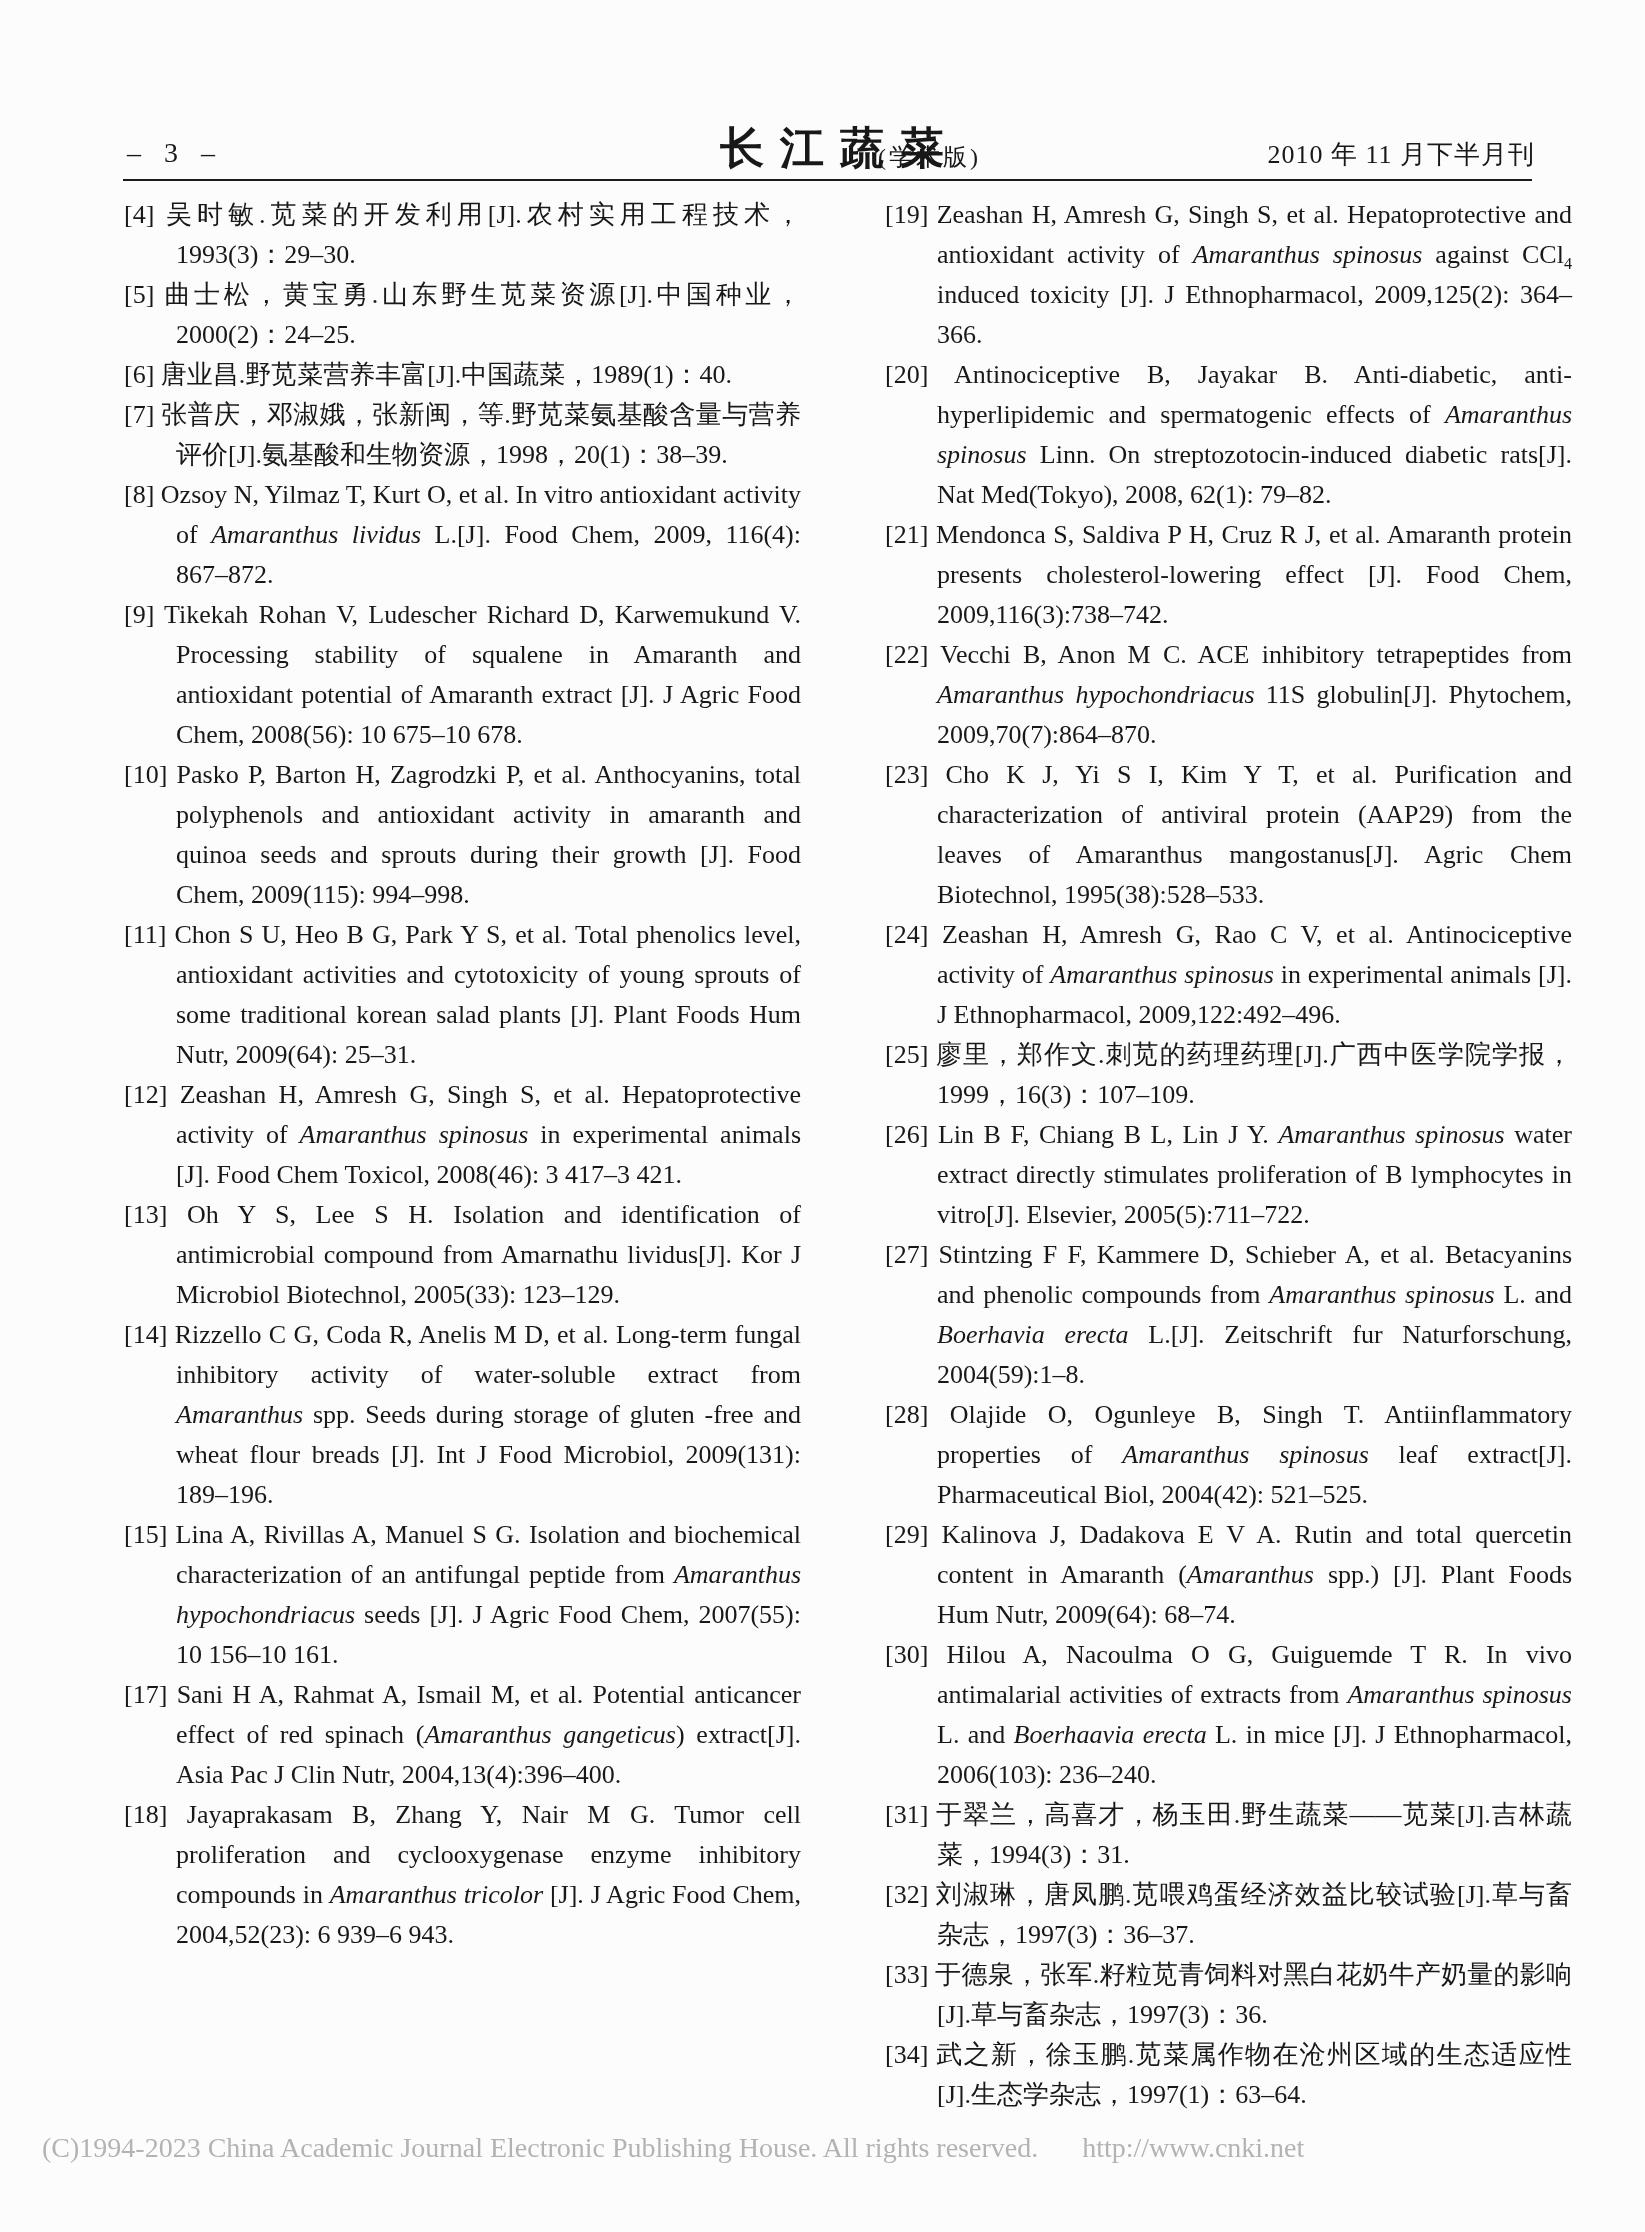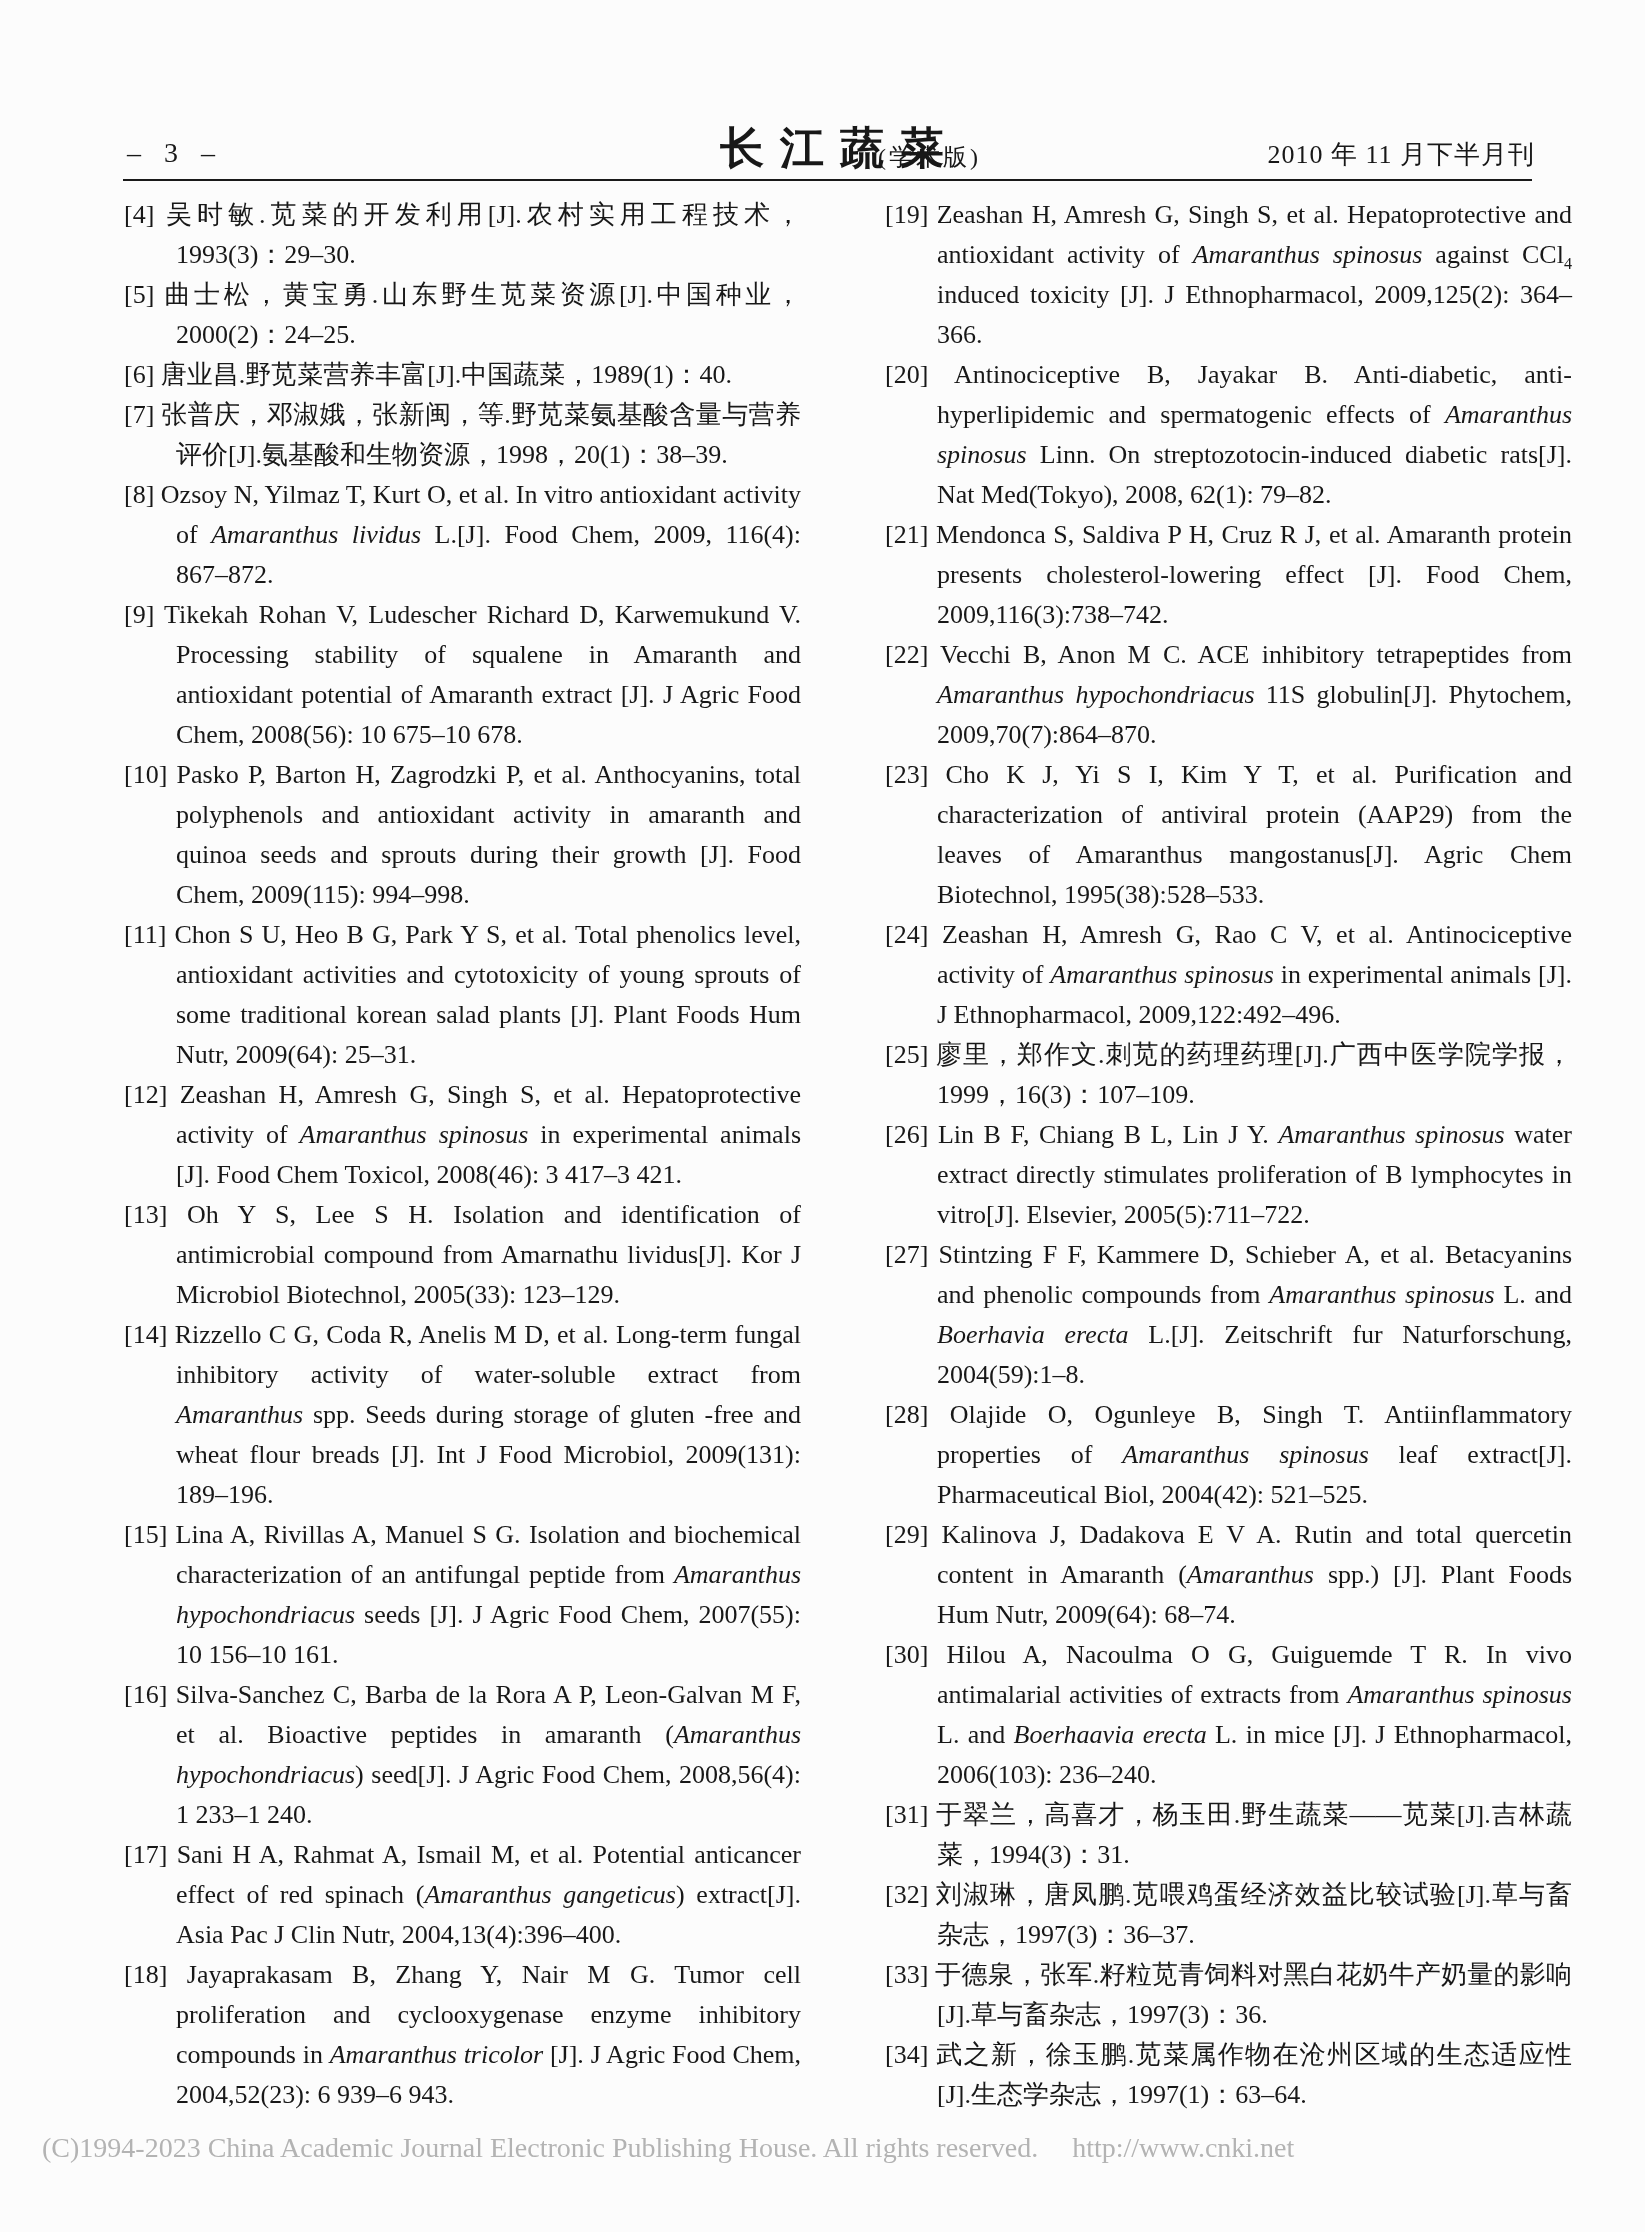--- a/index.html
+++ b/index.html
@@ -47,21 +47,21 @@
     text-indent:-52px;
   }
   .ref-num{white-space:nowrap;}
   .it{font-style:italic;}
   sub{font-size:0.62em;line-height:0;}
   
   .footer{
     position:absolute;left:42px;top:2132px;
     font-size:28px;color:#b3b3b3;white-space:nowrap;
   }
-  .footer .url{margin-left:34px;}
+  .footer .url{margin-left:44px;}
 </style>
 </head>
 <body>
 
 <div id="page">
 
   <div class="page-num">– 3 –</div>
   <div class="logo">长江蔬菜</div>
   <div class="edition">(学术版)</div>
   <div class="issue-date">2010 年 11 月下半月刊</div>
@@ -73,21 +73,20 @@
       <p class="ref"><span class="ref-num">[6]</span> <span>唐业昌.野苋菜营养丰富[J].中国蔬菜，1989(1)：40.</span></p>
       <p class="ref"><span class="ref-num">[7]</span> <span>张普庆，邓淑娥，张新闽，等.野苋菜氨基酸含量与营养评价[J].氨基酸和生物资源，1998，20(1)：38–39.</span></p>
       <p class="ref"><span class="ref-num">[8]</span> <span>Ozsoy N, Yilmaz T, Kurt O, et al. In vitro antioxidant activity of </span><span class="it">Amaranthus lividus</span><span> L.[J]. Food Chem, 2009, 116(4): 867–872.</span></p>
       <p class="ref"><span class="ref-num">[9]</span> <span>Tikekah Rohan V, Ludescher Richard D, Karwemukund V. Processing stability of squalene in Amaranth and antioxidant potential of Amaranth extract [J]. J Agric Food Chem, 2008(56): 10 675–10 678.</span></p>
       <p class="ref"><span class="ref-num">[10]</span> <span>Pasko P, Barton H, Zagrodzki P, et al. Anthocyanins, total polyphenols and antioxidant activity in amaranth and quinoa seeds and sprouts during their growth [J]. Food Chem, 2009(115): 994–998.</span></p>
       <p class="ref"><span class="ref-num">[11]</span> <span>Chon S U, Heo B G, Park Y S, et al. Total phenolics level, antioxidant activities and cytotoxicity of young sprouts of some traditional korean salad plants [J]. Plant Foods Hum Nutr, 2009(64): 25–31.</span></p>
       <p class="ref"><span class="ref-num">[12]</span> <span>Zeashan H, Amresh G, Singh S, et al. Hepatoprotective activity of </span><span class="it">Amaranthus spinosus</span><span> in experimental animals [J]. Food Chem Toxicol, 2008(46): 3 417–3 421.</span></p>
       <p class="ref"><span class="ref-num">[13]</span> <span>Oh Y S, Lee S H. Isolation and identification of antimicrobial compound from Amarnathu lividus[J]. Kor J Microbiol Biotechnol, 2005(33): 123–129.</span></p>
       <p class="ref"><span class="ref-num">[14]</span> <span>Rizzello C G, Coda R, Anelis M D, et al. Long-term fungal inhibitory activity of water-soluble extract from </span><span class="it">Amaranthus</span><span> spp. Seeds during storage of gluten -free and wheat flour breads [J]. Int J Food Microbiol, 2009(131): 189–196.</span></p>
       <p class="ref"><span class="ref-num">[15]</span> <span>Lina A, Rivillas A, Manuel S G. Isolation and biochemical characterization of an antifungal peptide from </span><span class="it">Amaranthus hypochondriacus</span><span> seeds [J]. J Agric Food Chem, 2007(55): 10 156–10 161.</span></p>
-      <p class="ref"><span class="ref-num">[16]</span> <span>Silva-Sanchez C, Barba de la Rora A P, Leon-Galvan M F, et al. Bioactive peptides in amaranth (</span><span class="it">Amaranthus hypochondriacus</span><span>) seed[J]. J Agric Food Chem, 2008,56(4): 1 233–1 240.</span></p>
       <p class="ref"><span class="ref-num">[17]</span> <span>Sani H A, Rahmat A, Ismail M, et al. Potential anticancer effect of red spinach  (</span><span class="it">Amaranthus gangeticus</span><span>) extract[J]. Asia Pac J Clin Nutr, 2004,13(4):396–400.</span></p>
       <p class="ref"><span class="ref-num">[18]</span> <span>Jayaprakasam B, Zhang Y, Nair M G. Tumor cell proliferation and cyclooxygenase enzyme inhibitory compounds in </span><span class="it">Amaranthus tricolor</span><span> [J]. J Agric Food Chem, 2004,52(23): 6 939–6 943.</span></p>
     </div>
   <div id="col-right" class="ref-col">
       <p class="ref"><span class="ref-num">[19]</span> <span>Zeashan H, Amresh G, Singh S, et al. Hepatoprotective and antioxidant activity of </span><span class="it">Amaranthus spinosus</span><span> against CCl</span><sub>4</sub><span> induced toxicity [J]. J Ethnopharmacol, 2009,125(2): 364–366.</span></p>
       <p class="ref"><span class="ref-num">[20]</span> <span>Antinociceptive B, Jayakar B. Anti-diabetic, anti-hyperlipidemic and spermatogenic effects of </span><span class="it">Amaranthus spinosus</span><span> Linn. On streptozotocin-induced diabetic rats[J]. Nat Med(Tokyo), 2008, 62(1): 79–82.</span></p>
       <p class="ref"><span class="ref-num">[21]</span> <span>Mendonca S, Saldiva P H, Cruz R J, et al. Amaranth protein presents cholesterol-lowering effect  [J]. Food Chem, 2009,116(3):738–742.</span></p>
       <p class="ref"><span class="ref-num">[22]</span> <span>Vecchi B, Anon M C. ACE inhibitory tetrapeptides from </span><span class="it">Amaranthus hypochondriacus</span><span> 11S globulin[J]. Phytochem, 2009,70(7):864–870.</span></p>
       <p class="ref"><span class="ref-num">[23]</span> <span>Cho K J, Yi S I, Kim Y T, et al. Purification and characterization of antiviral protein  (AAP29) from the leaves of Amaranthus mangostanus[J]. Agric Chem Biotechnol, 1995(38):528–533.</span></p>
       <p class="ref"><span class="ref-num">[24]</span> <span>Zeashan H, Amresh G, Rao C V, et al. Antinociceptive activity of </span><span class="it">Amaranthus spinosus</span><span> in experimental animals [J]. J Ethnopharmacol, 2009,122:492–496.</span></p>

